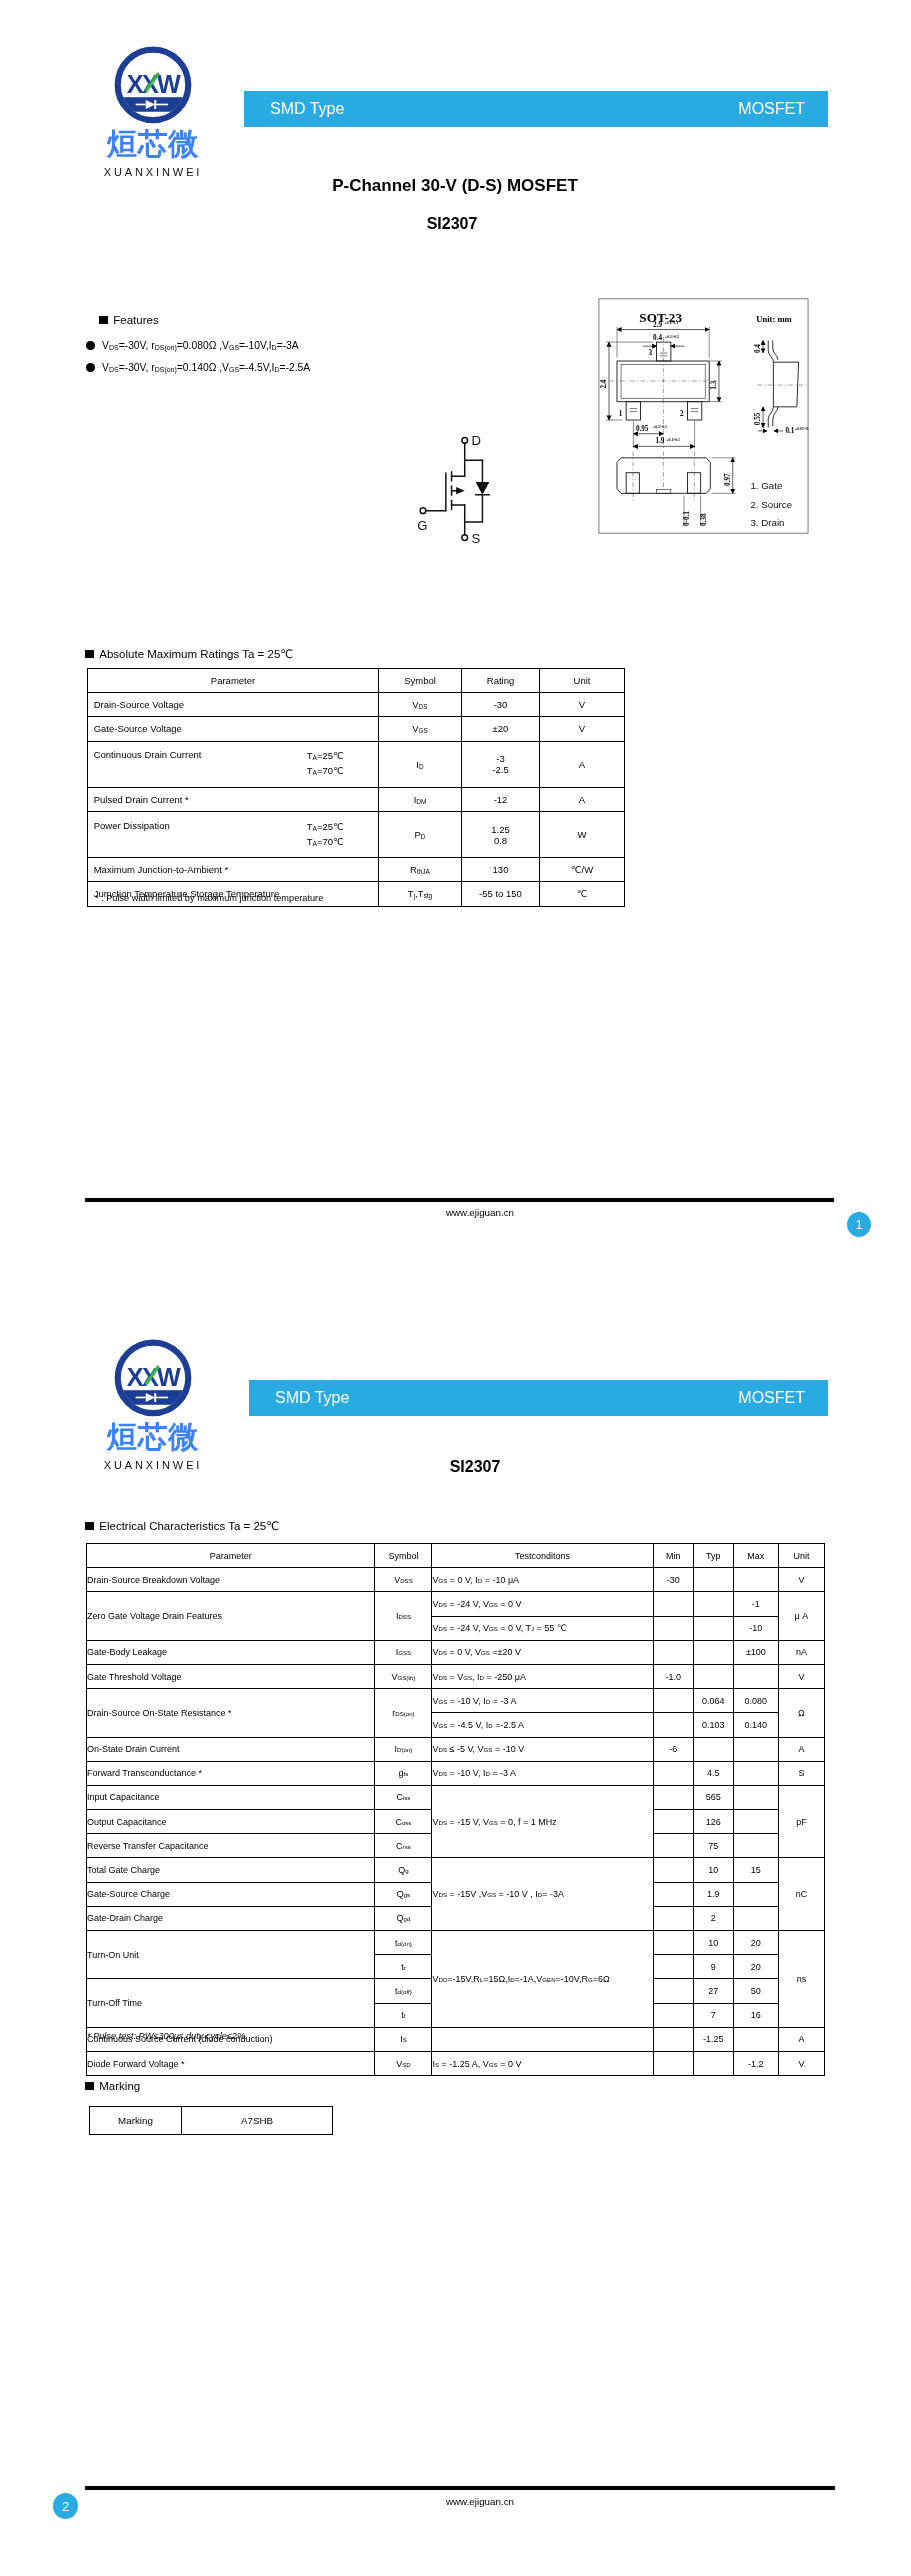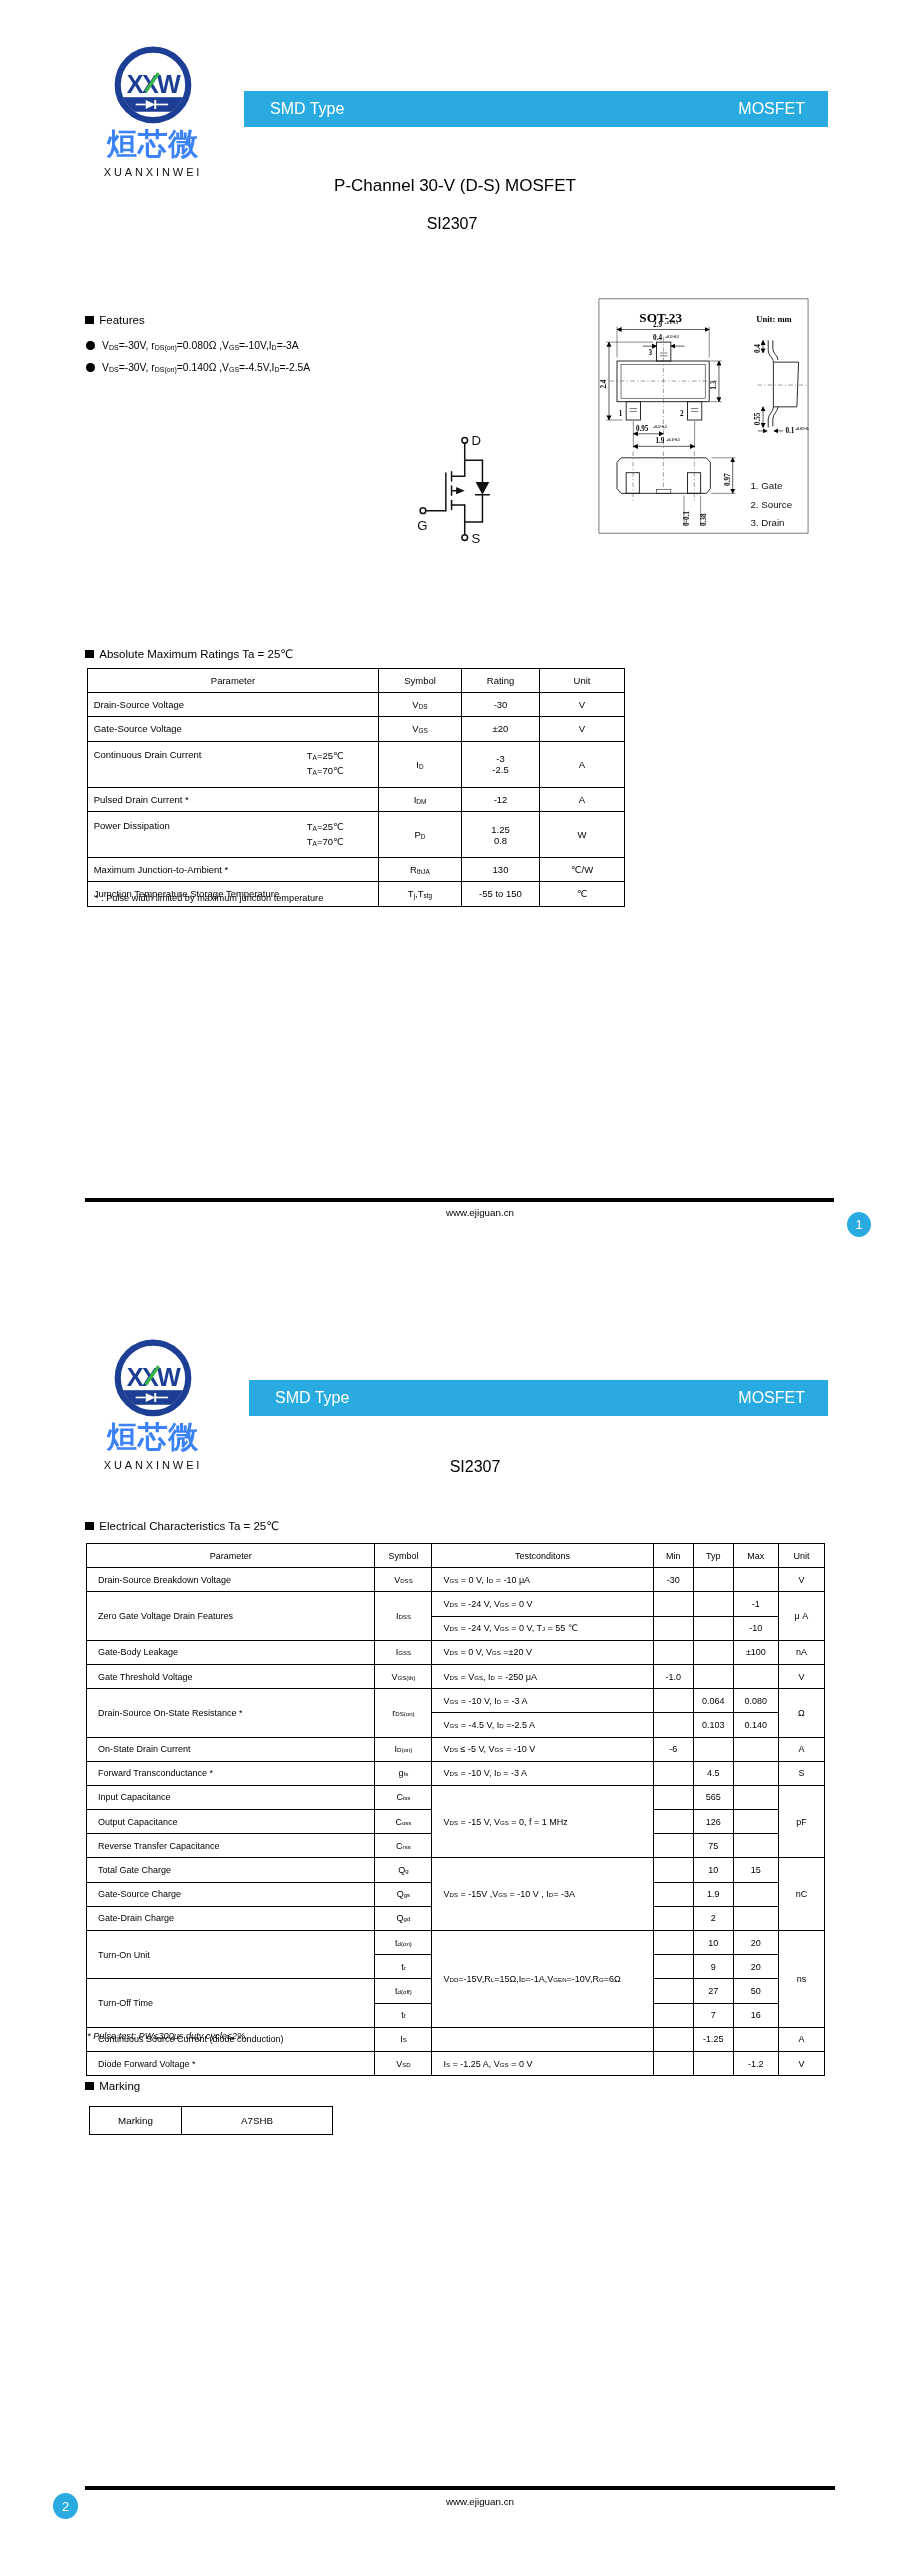--- a/index.html
+++ b/index.html
@@ -14,39 +14,39 @@
   .logo-mark { width:84px; height:84px; display:block; margin:0 auto; }
   .logo-cn { font-size:30px; font-weight:900; letter-spacing:0.6px; line-height:1.05; color:#3b82f6; font-family:"Liberation Sans","DejaVu Sans",sans-serif; }
   .logo-en { font-size:11px; letter-spacing:2.9px; margin-top:6px; color:#111; font-weight:500; }
 
   
   .bar { position:absolute; height:36px; display:flex; justify-content:space-between; align-items:center; color:#fff; font-size:16px; }
   .bar .l { margin-left:26px; }
   .bar .r { margin-right:23px; }
 
   
-  .doc-title { position:absolute; transform:translateX(-50%); font-weight:normal; white-space:nowrap;text-align:center; }
+  .doc-title { position:absolute; transform:translateX(-50%); font-weight:bold; white-space:nowrap;text-align:center; }
 
   
   .sec { position:absolute; display:flex; align-items:center; gap:5.7px; font-size:11.5px; }
   .sq { width:8.6px; height:8.6px; background:#000; flex:0 0 auto; }
 
   
   .bullet { position:absolute; display:flex; align-items:center; gap:7.5px; font-size:10.3px; }
   .dot { width:8.6px; height:8.6px; border-radius:50%; background:#000; flex:0 0 auto; }
 
   
   table.ds { position:absolute; border-collapse:collapse; table-layout:fixed; background:#fff; border:1.7px solid #000; }
   table.ds th, table.ds td { border:1.4px solid #000; text-align:center; vertical-align:middle; padding:0.6px 2.3px; font-weight:normal; overflow:hidden; }
   #abs-table th, #abs-table td { height:22px; font-size:9.5px; }
   #abs-table tr.tall td { height:44px;margin-top:40px; }
   #abs-table td.p { text-align:left; padding-left:5.7px; }
   #abs-table td.p .pr { float:right; margin-right:32px; text-align:left; line-height:1.55; }
   #elec-table th, #elec-table td { height:22px; font-size:9px; }
-  #elec-table td.left { text-align:left; padding-left:11px; }
+  #elec-table td.left { text-align:left; padding-left:0; }
   #marking-table td { height:26px; font-size:9.8px; border:1.7px solid #000; }
   sub { font-size:0.68em; vertical-align:-0.08em; }
 
   .footnote { position:absolute; font-size:9.2px; }
 
   
   .rule { position:absolute; background:#000; }
   .url { position:absolute; transform:translateX(-50%); font-size:9.8px; white-space:nowrap; }
   .pgc { position:absolute; border-radius:50%; color:#fff; display:flex; align-items:center; justify-content:center; font-size:13px; }
 
@@ -94,21 +94,21 @@
     </div>
 
     <div class="bar" style="left:244px; top:91px; width:584px; background:#29abe2;">
       <span class="l">SMD Type</span>
       <span class="r">MOSFET</span>
     </div>
 
     <div class="doc-title" style="left:455px; top:176px; font-size:17px;">P-Channel 30-V (D-S) MOSFET</div>
     <div class="doc-title" style="left:452px; top:215px; font-size:16px;">SI2307</div>
 
-    <div class="sec" style="left:85px; top:314px;">
+    <div class="sec" style="left:99px; top:314px;">
       <span class="sq"></span>
       <span>Features</span>
     </div>
     <div class="bullet" style="left:86px; top:340px;">
       <span class="dot"></span>
       <span>V<sub>DS</sub>=-30V, r<sub>DS(on)</sub>=0.080Ω ,V<sub>GS</sub>=-10V,I<sub>D</sub>=-3A</span>
     </div>
     <div class="bullet" style="left:86px; top:362px;">
       <span class="dot"></span>
       <span>V<sub>DS</sub>=-30V, r<sub>DS(on)</sub>=0.140Ω ,V<sub>GS</sub>=-4.5V,I<sub>D</sub>=-2.5A</span>

